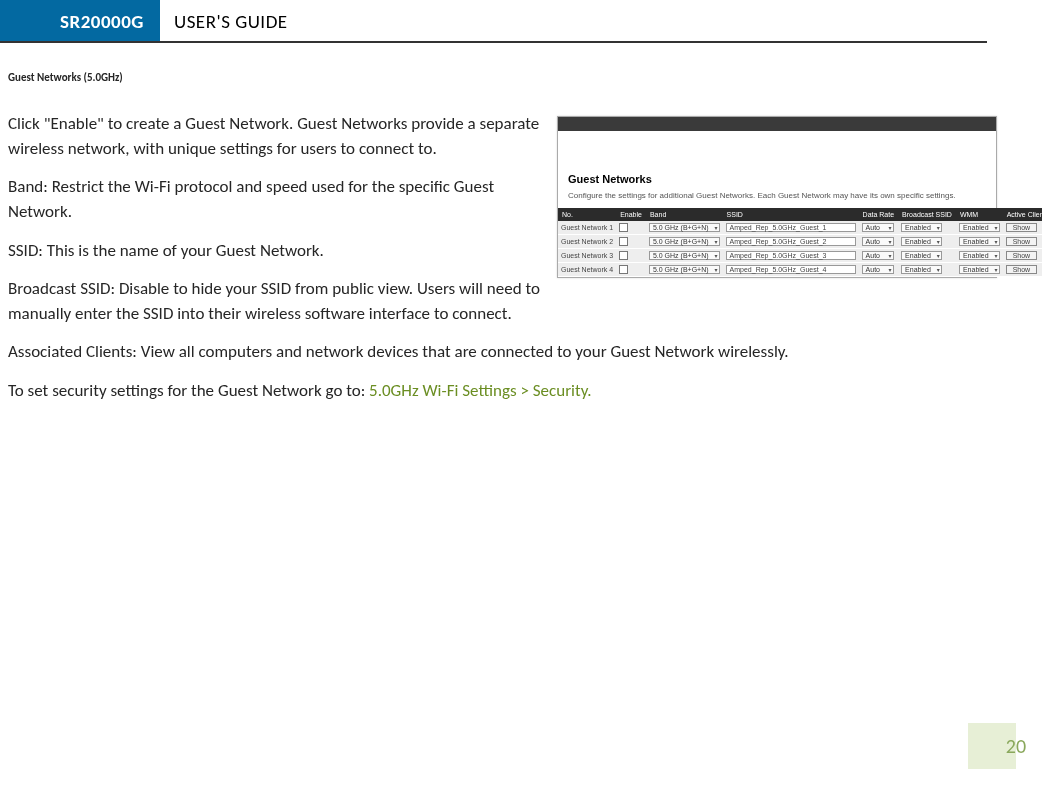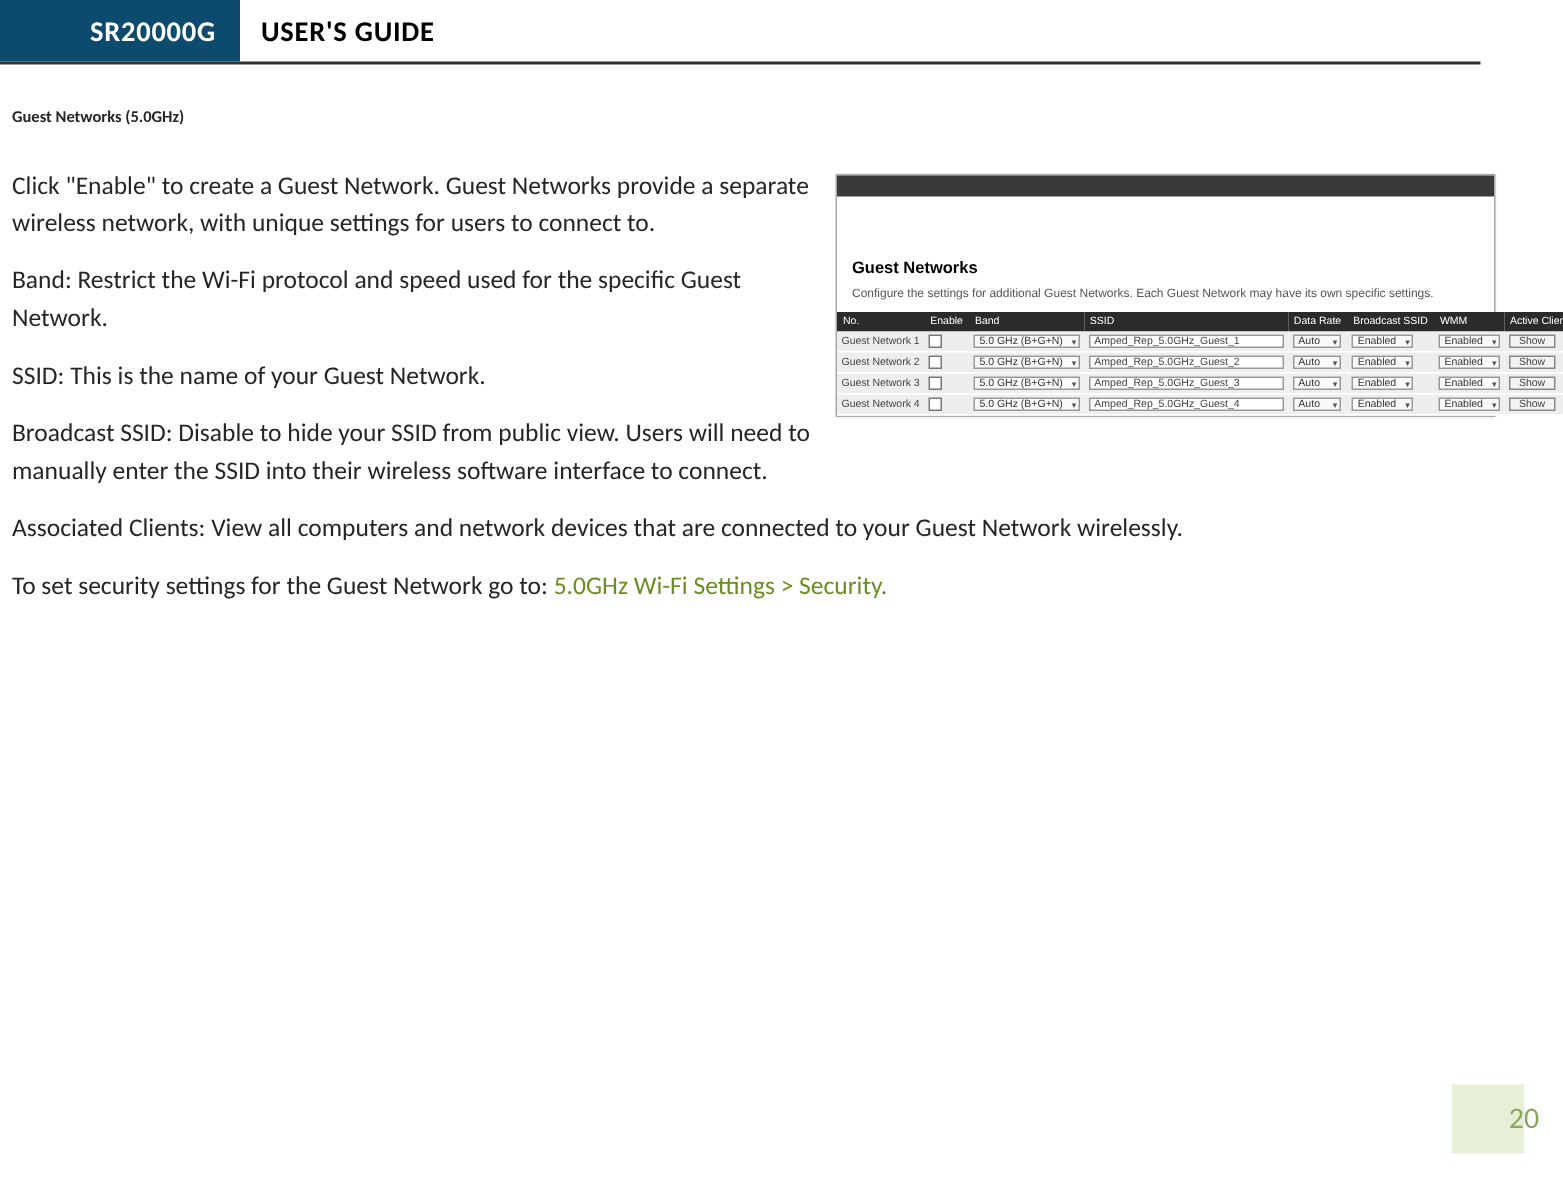--- a/index.html
+++ b/index.html
@@ -10,29 +10,29 @@
     background:#fff;
     position:relative;
     padding:0 45px 0 0;
   }
   .header-bar {
     display:flex; align-items:stretch;
     border-bottom:2px solid #333;
     margin-right:10px;
   }
   .header-model {
-    background:#0c4a6e;
+    background:#0369a1;
     color:#fff;
     font-weight:bold;
     font-size:19px;
     padding:10px 16px 8px 60px;
     letter-spacing:0.5px;
   }
   .header-title {
-    font-weight:bold;
+    font-weight:normal;
     font-size:19px;
     padding:10px 0 8px 14px;
     letter-spacing:0.5px;
     color:#000;
     text-align:right;
   }
   .content {
     padding:28px 0 0 8px;
     max-width:1000px;
   }

